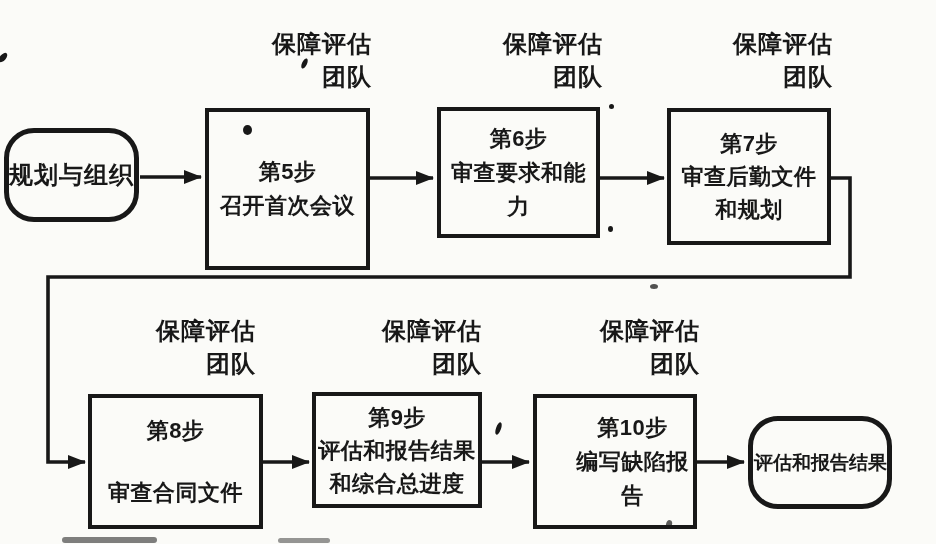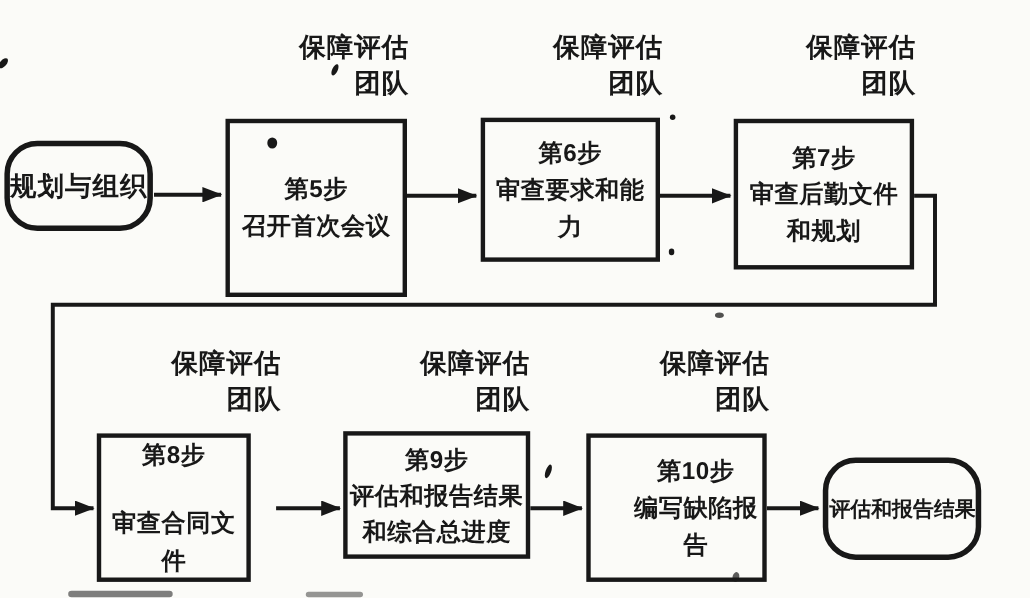--- a/index.html
+++ b/index.html
@@ -85,21 +85,21 @@
     </defs>
     <line x1="140" y1="177" x2="201" y2="177" marker-end="url(#ah)"></line>
     <line x1="370" y1="178" x2="433" y2="178" marker-end="url(#ah)"></line>
     <line x1="600" y1="178" x2="664" y2="178" marker-end="url(#ah)"></line>
     <polyline points="830,178 850,178 850,277 48,277 48,462 85,462" marker-end="url(#ah)"></polyline>
     <line x1="251" y1="462" x2="309" y2="462" marker-end="url(#ah)"></line>
     <line x1="482" y1="462" x2="529" y2="462" marker-end="url(#ah)"></line>
     <line x1="697" y1="462" x2="744" y2="462" marker-end="url(#ah)"></line>
   </svg>
 
-  <div class="node terminal" style="left:4px;top:128px;width:135px;height:82px;">
+  <div class="node terminal" style="left:4px;top:128px;width:135px;height:94px;">
     <span>规划与组织</span>
   </div>
 
   <div class="team-label" style="left:202px;top:27px;">
     <span>保障评估</span>
     <span>团队</span>
   </div>
   <div class="team-label" style="left:433px;top:27px;">
     <span>保障评估</span>
     <span>团队</span>
@@ -129,21 +129,21 @@
   </div>
   <div class="team-label" style="left:312px;top:314px;">
     <span>保障评估</span>
     <span>团队</span>
   </div>
   <div class="team-label" style="left:530px;top:314px;">
     <span>保障评估</span>
     <span>团队</span>
   </div>
 
-  <div class="node step-box" style="left:88px;top:394px;width:140px;height:135px;gap:28px;">
+  <div class="node step-box" style="left:88px;top:394px;width:175px;height:135px;gap:28px;">
     <span>第8步</span>
     <span>审查合同文件</span>
   </div>
   <div class="node step-box" style="left:312px;top:392px;width:170px;height:116px;line-height:33px;">
     <span>第9步</span>
     <span>评估和报告结果</span>
     <span>和综合总进度</span>
   </div>
   <div class="node step-box" style="left:533px;top:394px;width:164px;height:135px;padding-left:35px;">
     <span>第10步</span>

